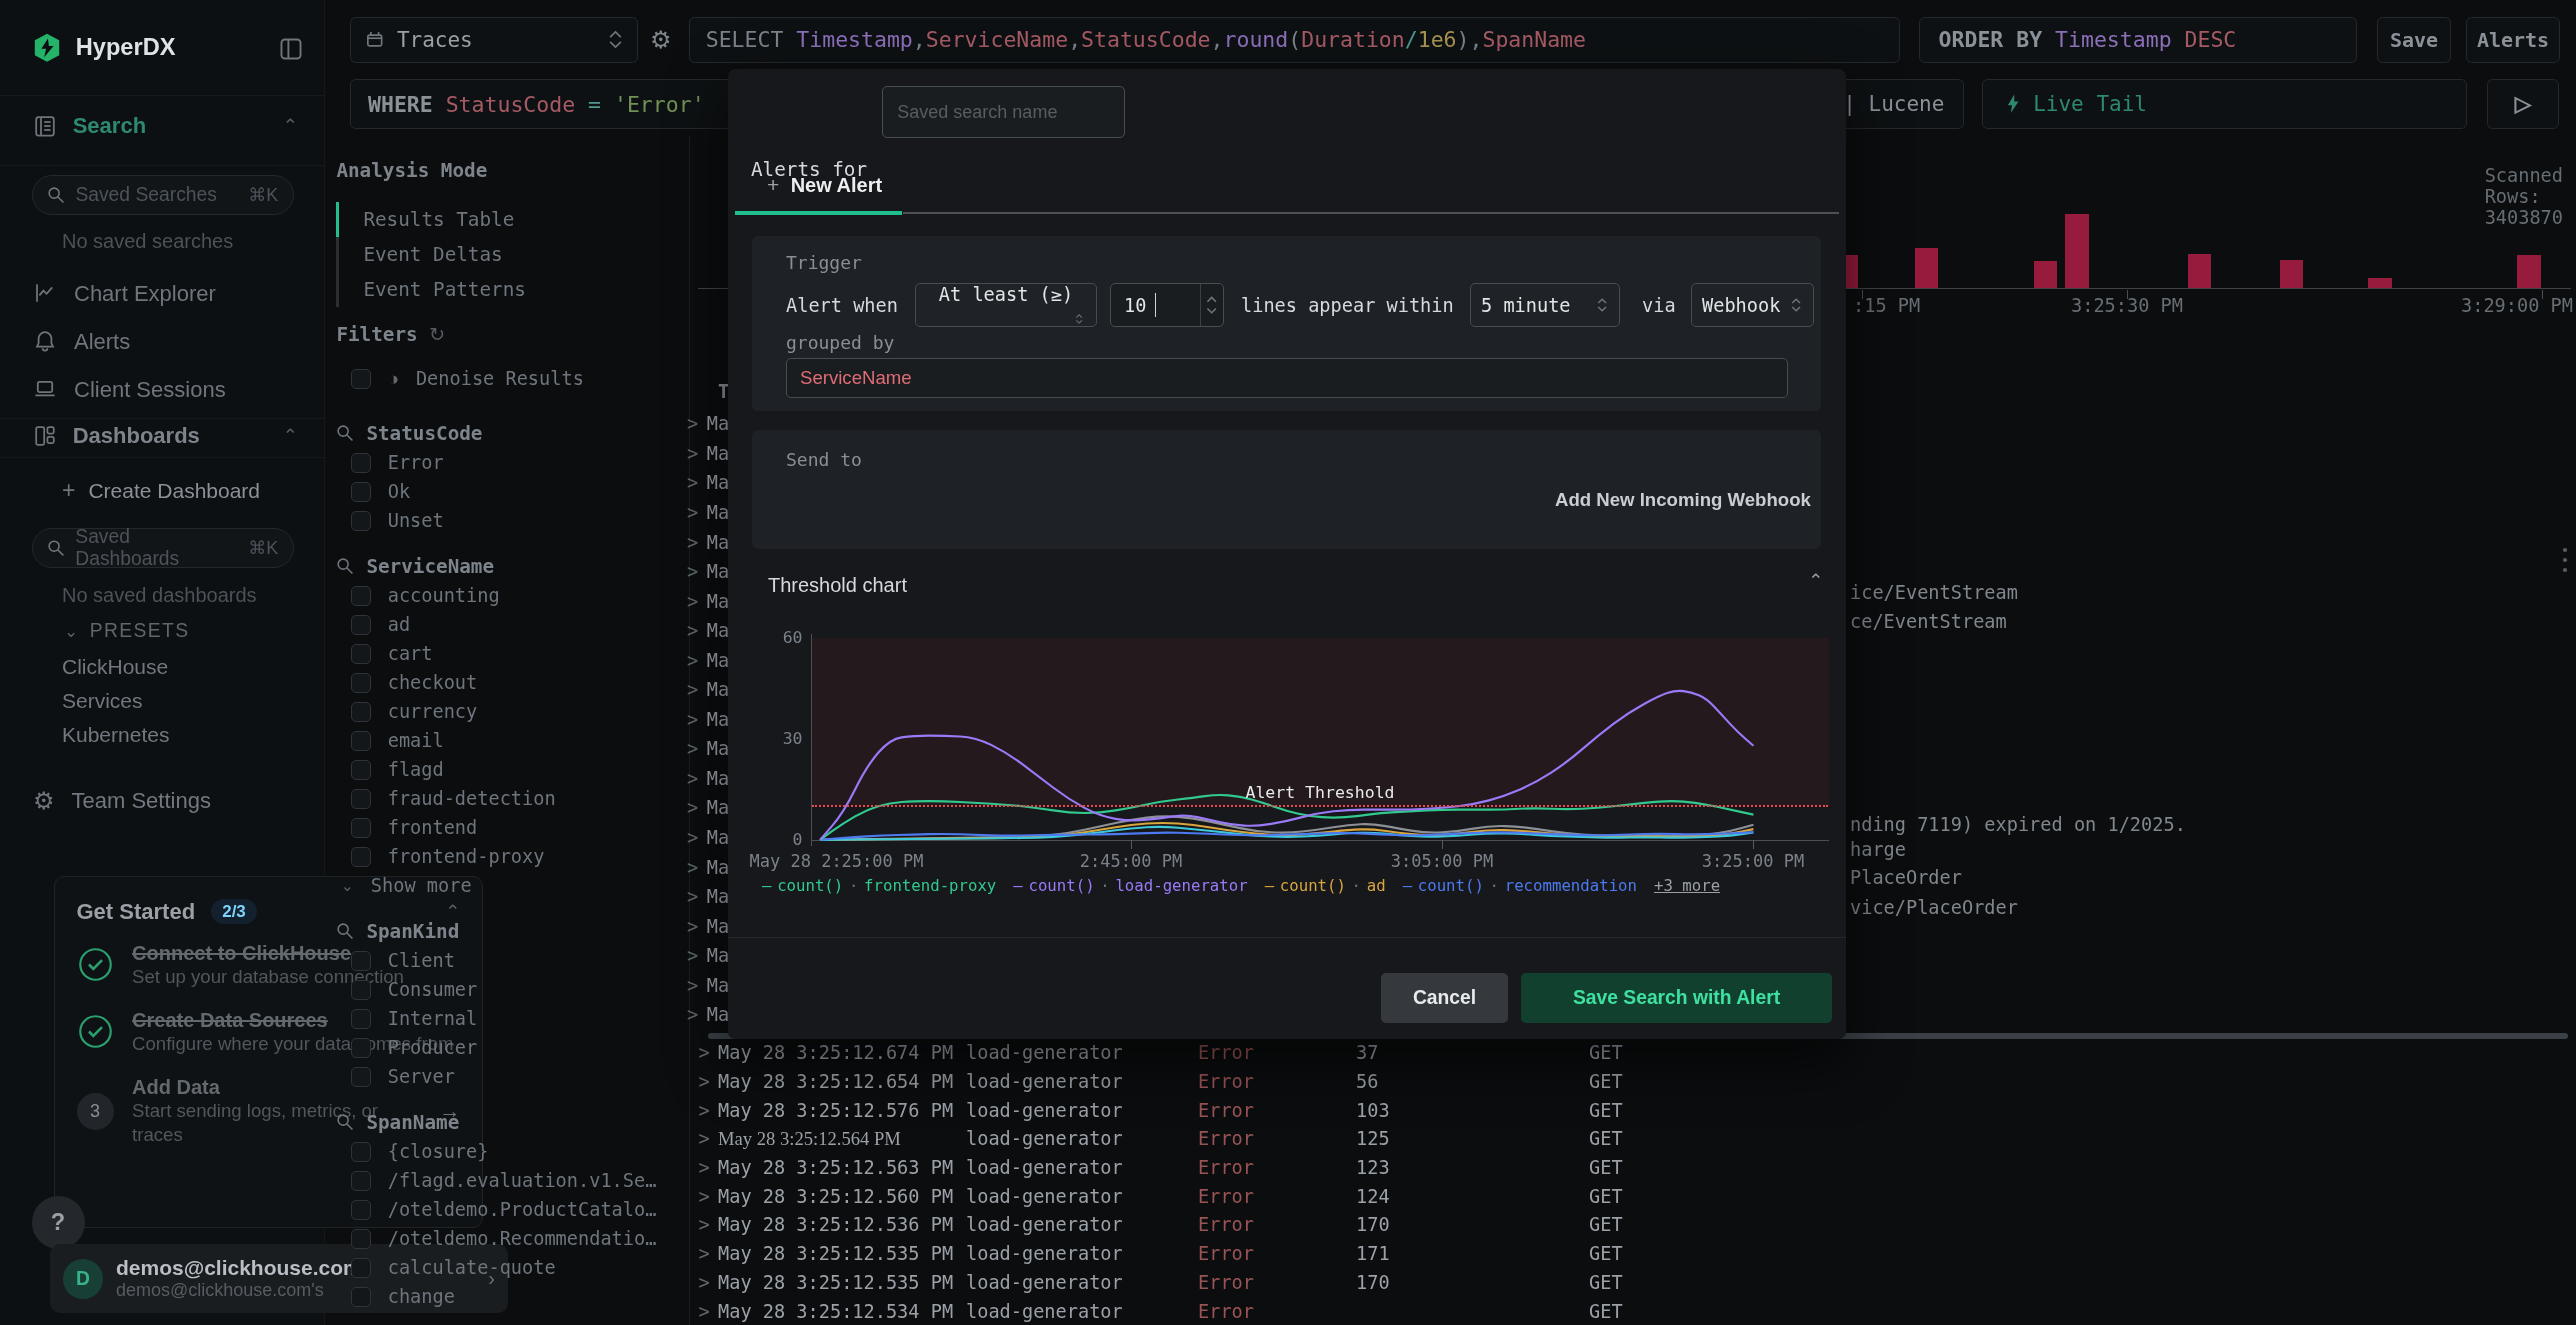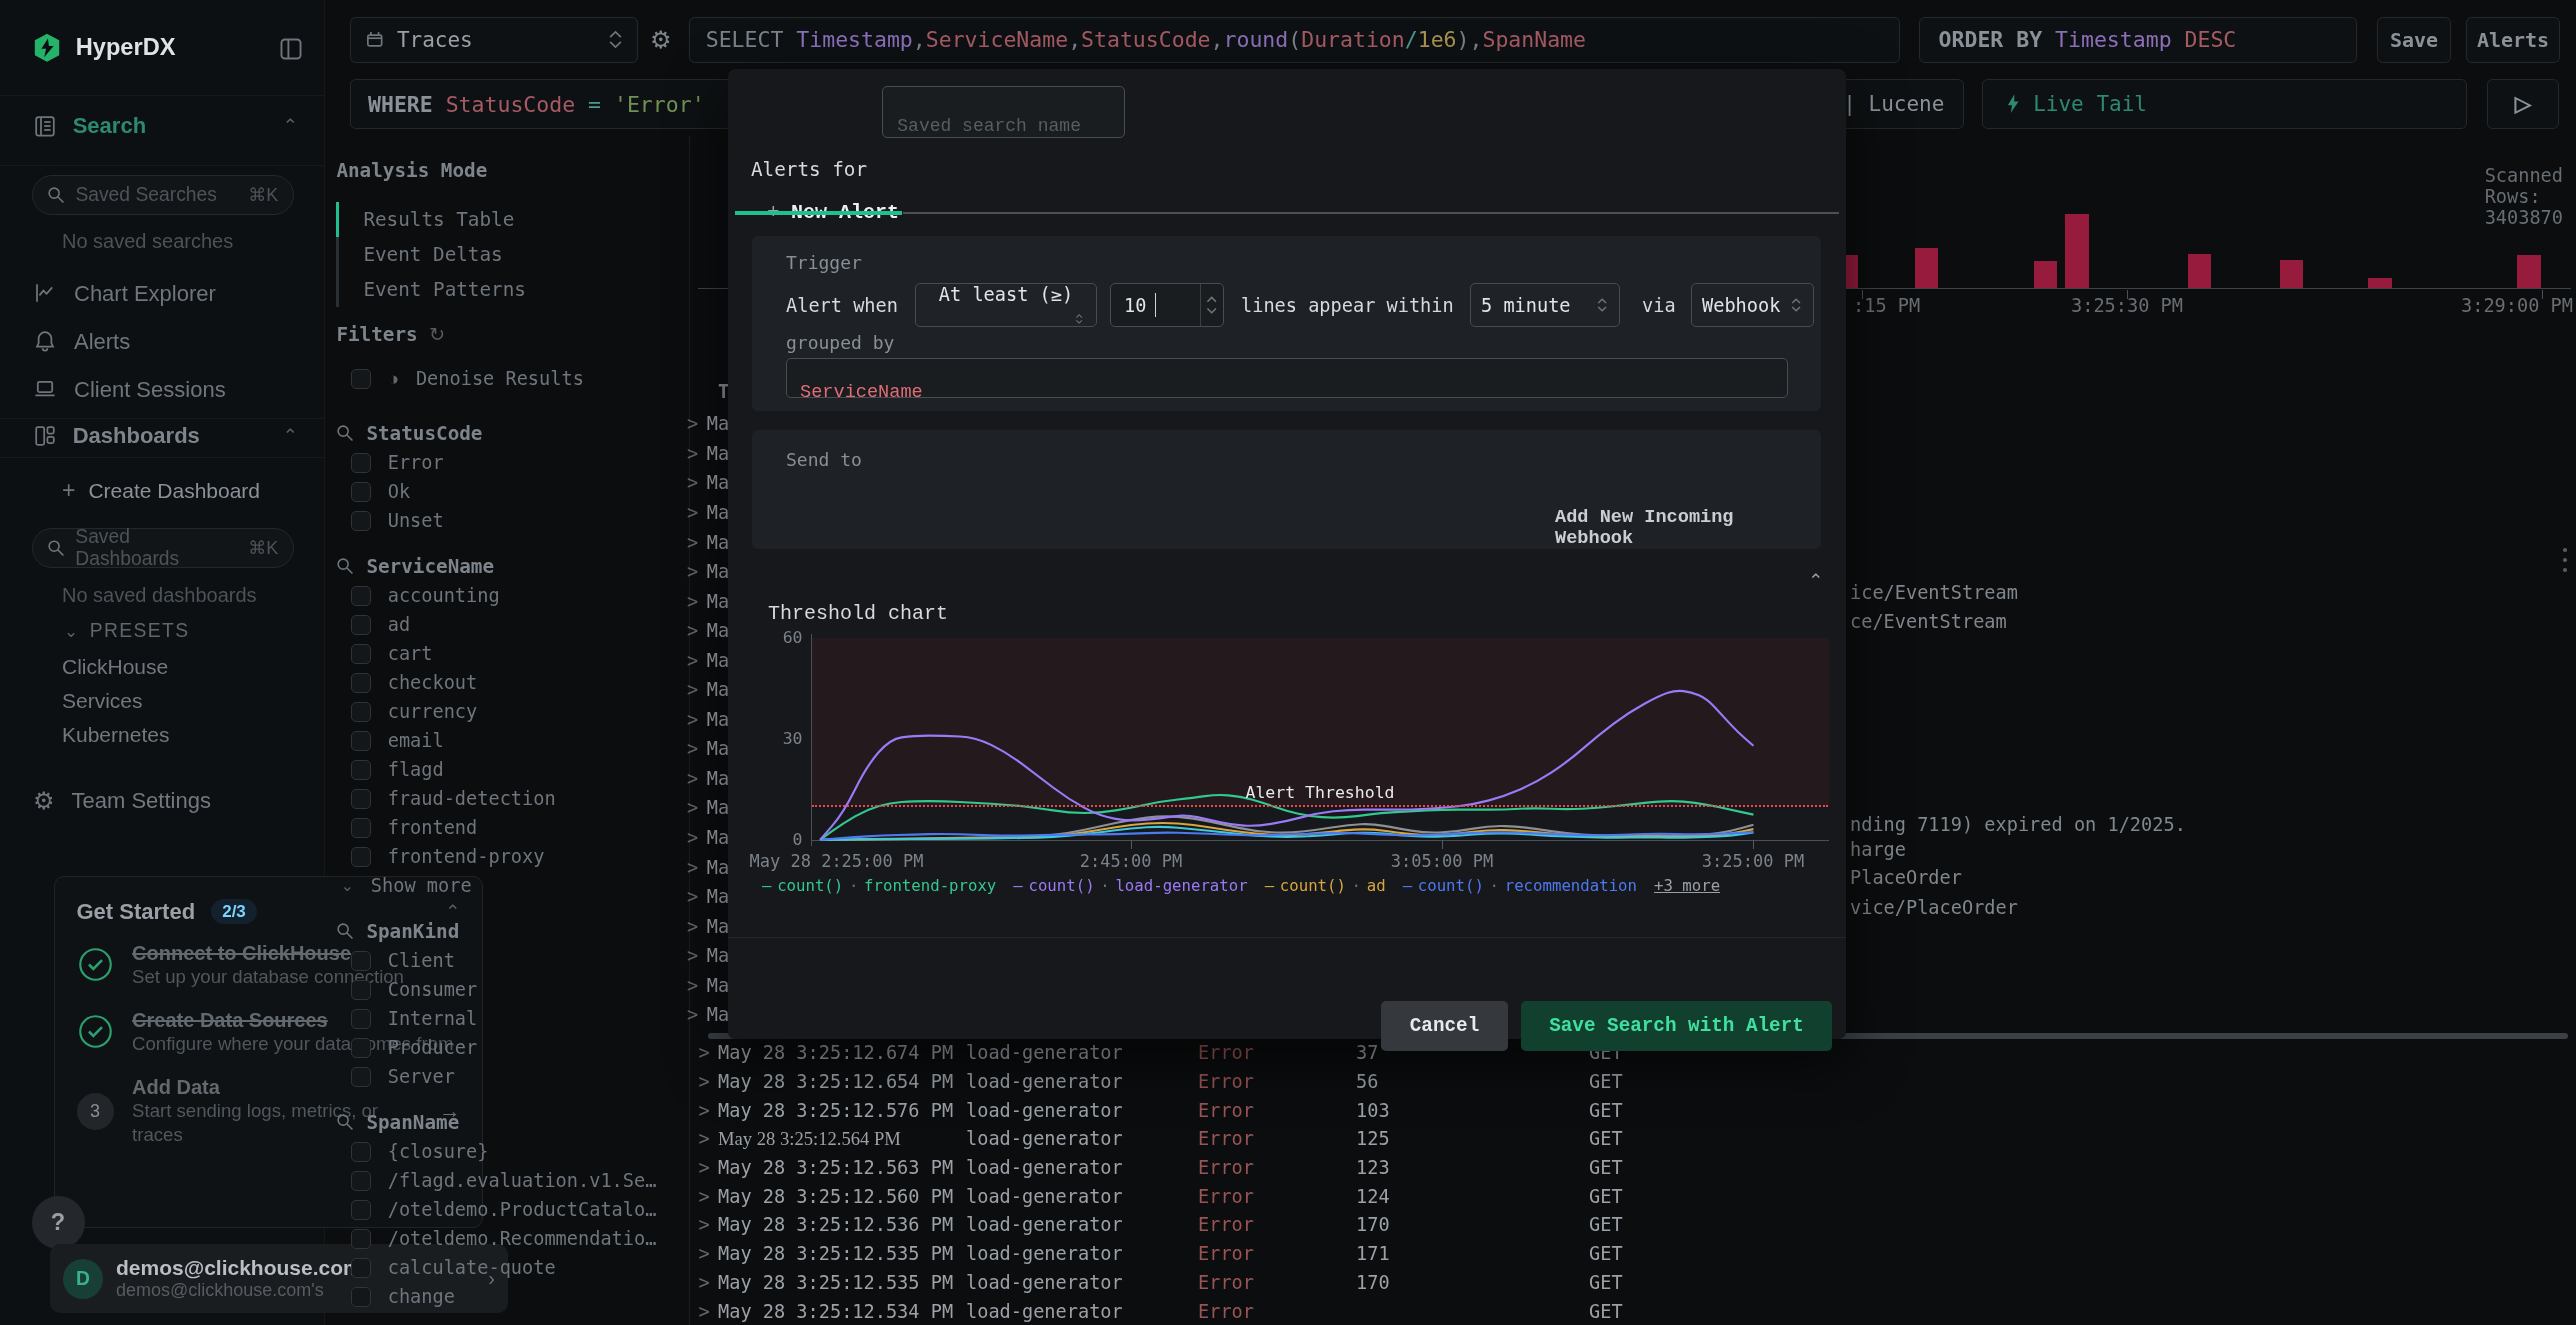--- a/index.html
+++ b/index.html
@@ -68,21 +68,21 @@
   .fragment { position:absolute; left:1850px; font-family:"DejaVu Sans Mono",monospace;
               font-size:18.6px; color:#80878d; white-space:pre; }
   .hist-bar { position:absolute; background:#971b3d; }
   .axis-line { position:absolute; background:#3f4449; }
   .tick-label { position:absolute; font-family:"DejaVu Sans Mono",monospace; font-size:18.6px; color:#666d73; white-space:pre; }
 
   
   #modal { position:absolute; left:728px; top:69px; width:1118px; height:970px;
            background:#16181b; border-radius:7.2px; z-index:50;
            box-shadow:0 21.5px 57px rgba(0,0,0,.6); }
-  .m-mono { font-family:Liberation Mono, monospace;margin-top:28px; }
+  .m-mono { font-family:Liberation Sans, sans-serif; }
   .m-label { font-family:"DejaVu Sans Mono",monospace; font-size:18px; color:#888f96; }
   .m-text { font-family:"DejaVu Sans Mono",monospace; font-size:18.6px; color:#d6dade; }
   .m-card { position:absolute; left:24px; width:1069px; background:#1e2226; border-radius:5.7px; }
   .m-select { position:absolute; background:#1f2327; border:1.4px solid #464d53; border-radius:5px;
               display:flex; align-items:center; padding:0 10px; gap:7.2px;
               font-family:"DejaVu Sans Mono",monospace; font-size:18.6px; color:#e2e5e8; }
   .m-select .updown { margin-left:auto; }
   .m-input { background:#1a1d20; border:1.4px solid #464d53; border-radius:5px; }
   .chart-tick { position:absolute; width:1.4px; height:8.6px; background:#555b61; }
   .chart-xlabel { position:absolute; font-family:"DejaVu Sans Mono",monospace; font-size:17px; color:#7b828a; white-space:pre; }

